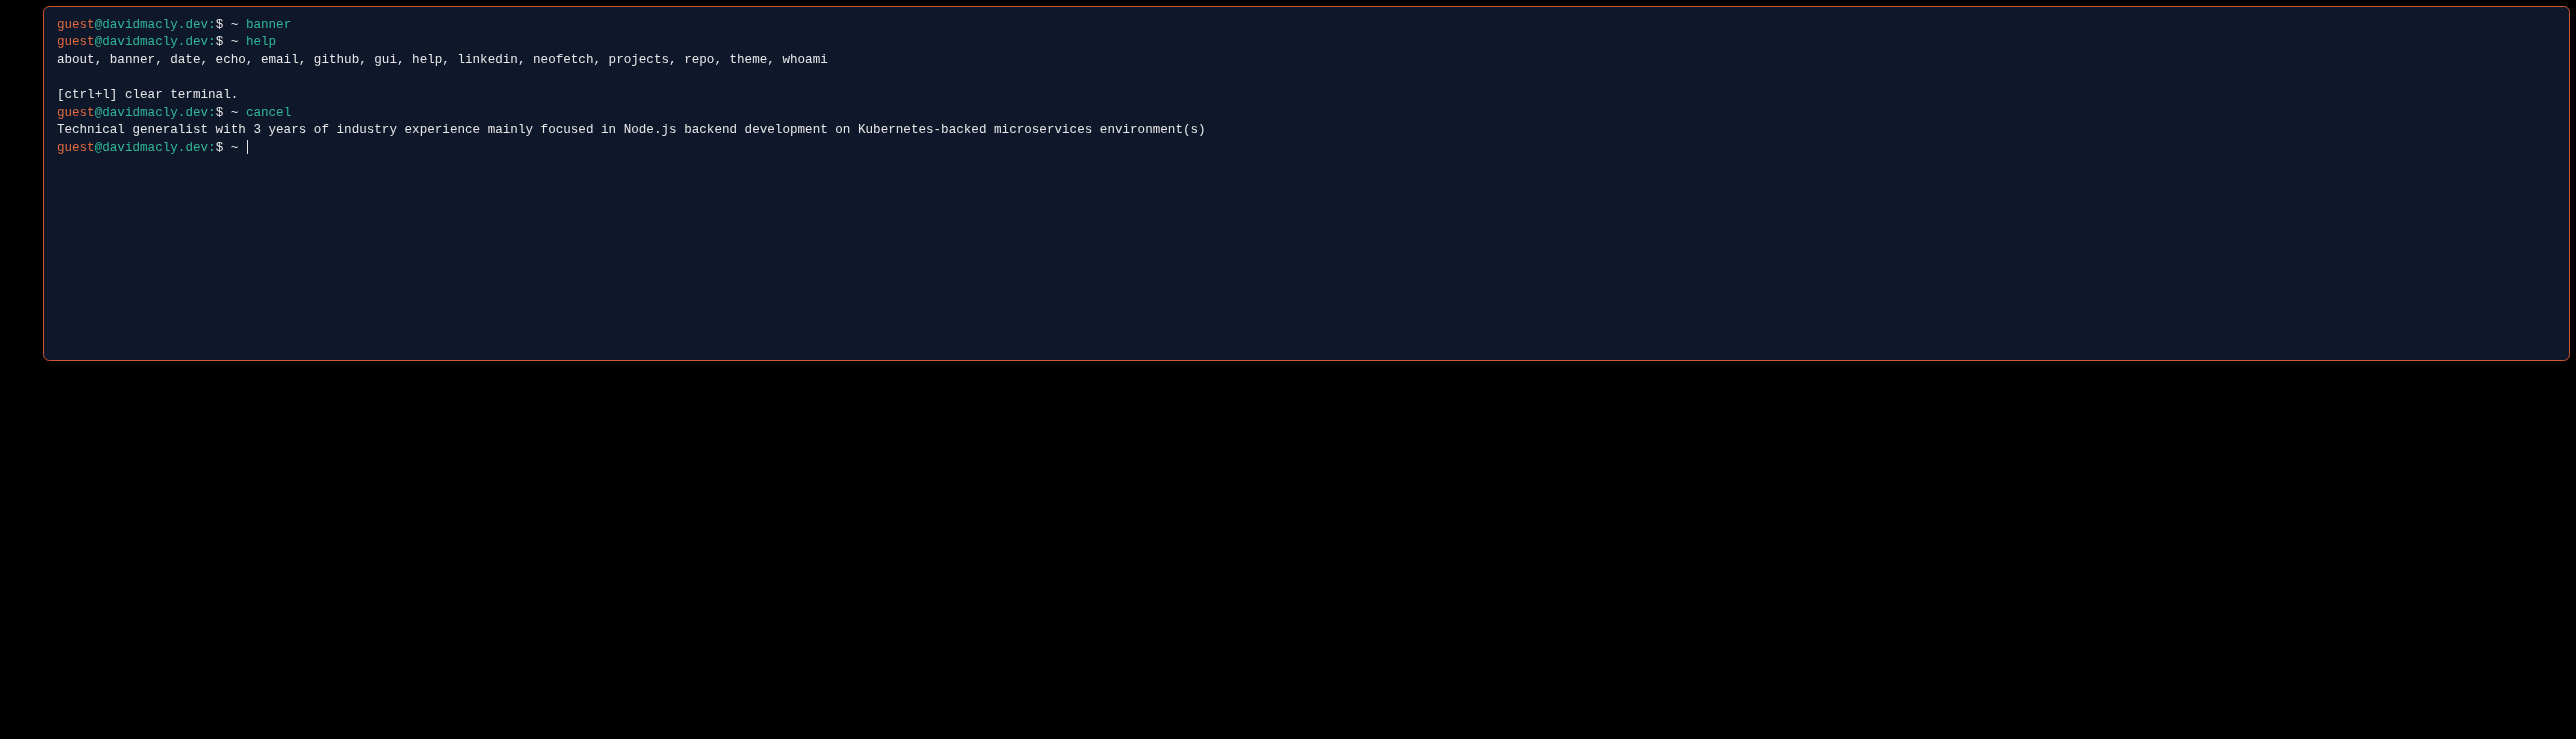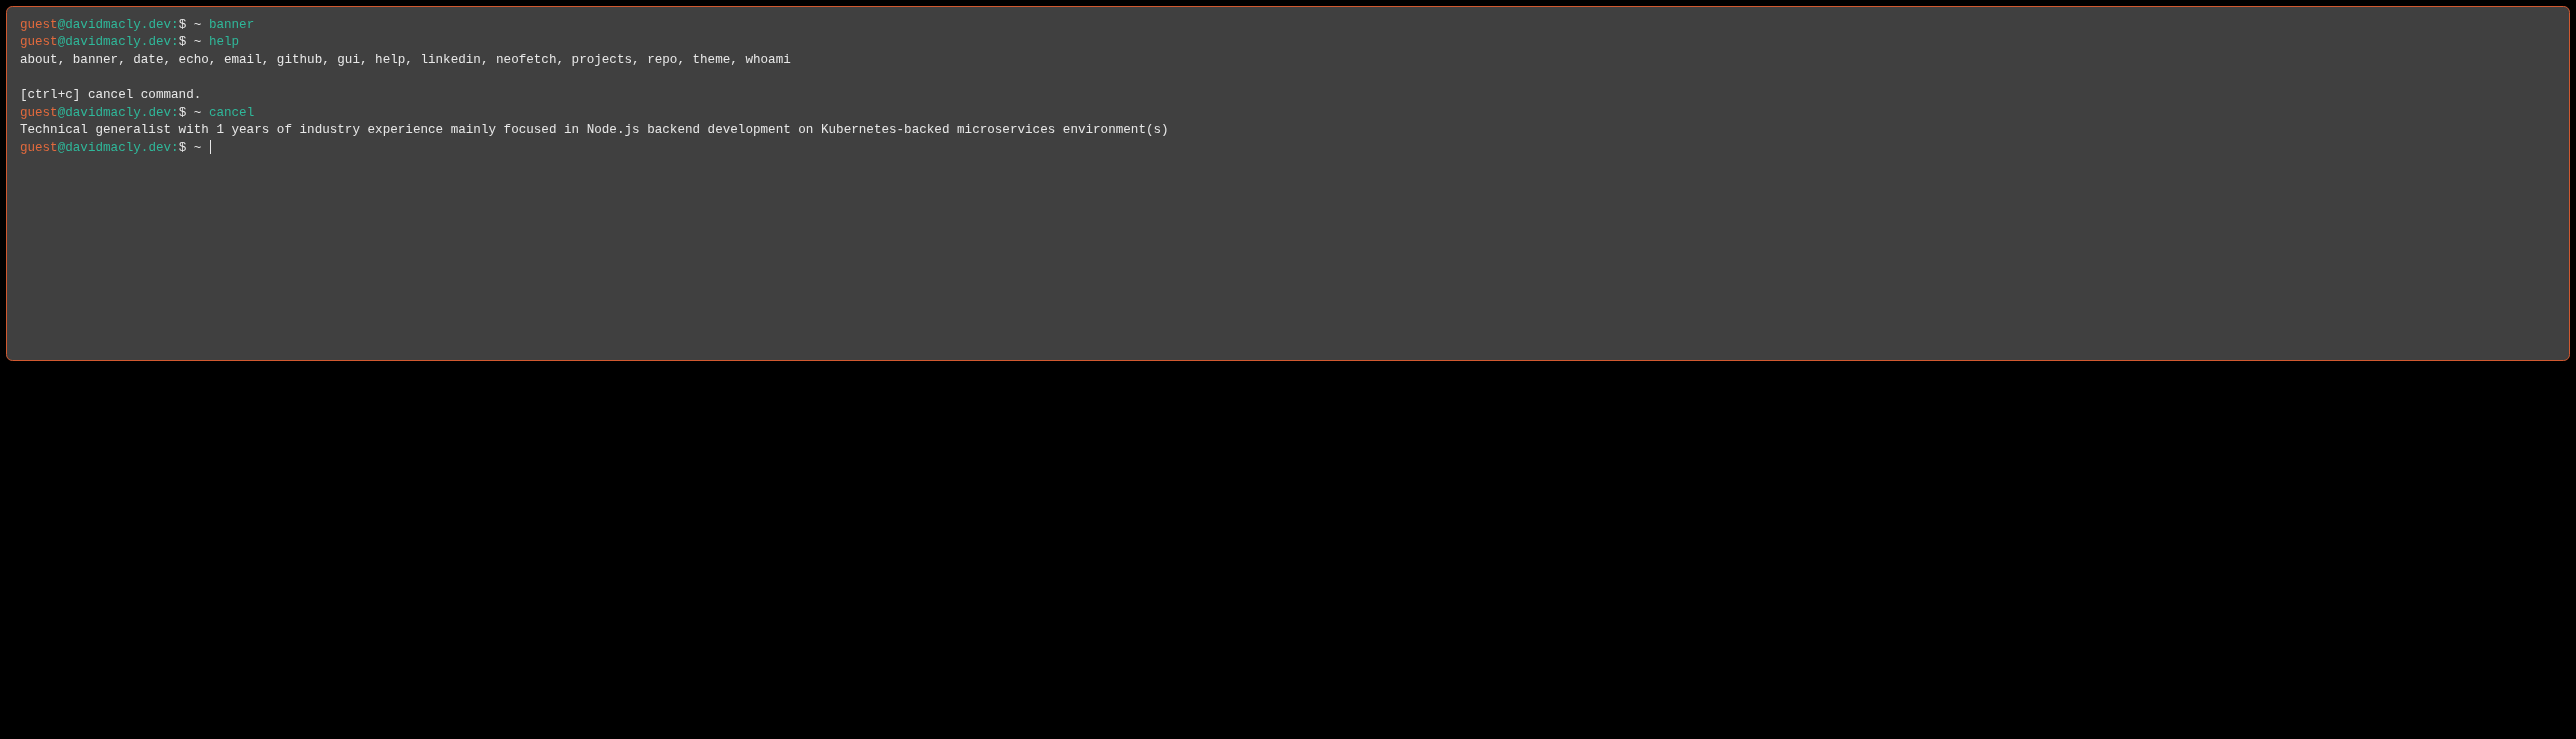--- a/index.html
+++ b/index.html
@@ -11,23 +11,24 @@
       background: #000000;
       font-family: 'Menlo', 'Monaco', 'Consolas', 'Courier New', monospace;
       font-size: 12.6px;
       line-height: 1.4;
       color: #e8e8e8;
       padding: 6.3px;
     }
     .terminal {
       border: 1.6px solid #d15930;
       border-radius: 6.3px;
-      background: #404040;
+      background: #0f172a;
       padding: 9.4px 12.6px;
       min-height: 355px;
+      margin-left: 37px;
     }
     .prompt-line {
       display: flex;
       flex-wrap: nowrap;
       white-space: pre;
     }
     .user {
       color: #e26a3d;
     }
     .at-host {
@@ -73,25 +74,25 @@
 
   <div class="prompt-line">
     <span class="user">guest</span><span class="at-host">@</span><span class="at-host">davidmacly.dev</span><span class="at-host">:</span><span class="dollar-tilde">$ </span><span class="dollar-tilde">~ </span><span class="command">banner</span>
   </div>
 
   <div class="prompt-line">
     <span class="user">guest</span><span class="at-host">@</span><span class="at-host">davidmacly.dev</span><span class="at-host">:</span><span class="dollar-tilde">$ </span><span class="dollar-tilde">~ </span><span class="command">help</span>
   </div>
   <div class="output">about, banner, date, echo, email, github, gui, help, linkedin, neofetch, projects, repo, theme, whoami</div>
   <div class="spacer"></div>
-  <div class="output">[ctrl+c] cancel command.</div>
+  <div class="output">[ctrl+l] clear terminal.</div>
 
   <div class="prompt-line">
     <span class="user">guest</span><span class="at-host">@</span><span class="at-host">davidmacly.dev</span><span class="at-host">:</span><span class="dollar-tilde">$ </span><span class="dollar-tilde">~ </span><span class="command">cancel</span>
   </div>
-  <div class="output">Technical generalist with 1 years of industry experience mainly focused in Node.js backend development on Kubernetes-backed microservices environment(s)</div>
+  <div class="output">Technical generalist with 3 years of industry experience mainly focused in Node.js backend development on Kubernetes-backed microservices environment(s)</div>
 
   <div class="prompt-line">
     <span class="user">guest</span><span class="at-host">@</span><span class="at-host">davidmacly.dev</span><span class="at-host">:</span><span class="dollar-tilde">$ </span><span class="dollar-tilde">~ </span><span class="input-area command"></span><span class="cursor"></span>
   </div>
 
 </div>
 
 
 </body></html>

